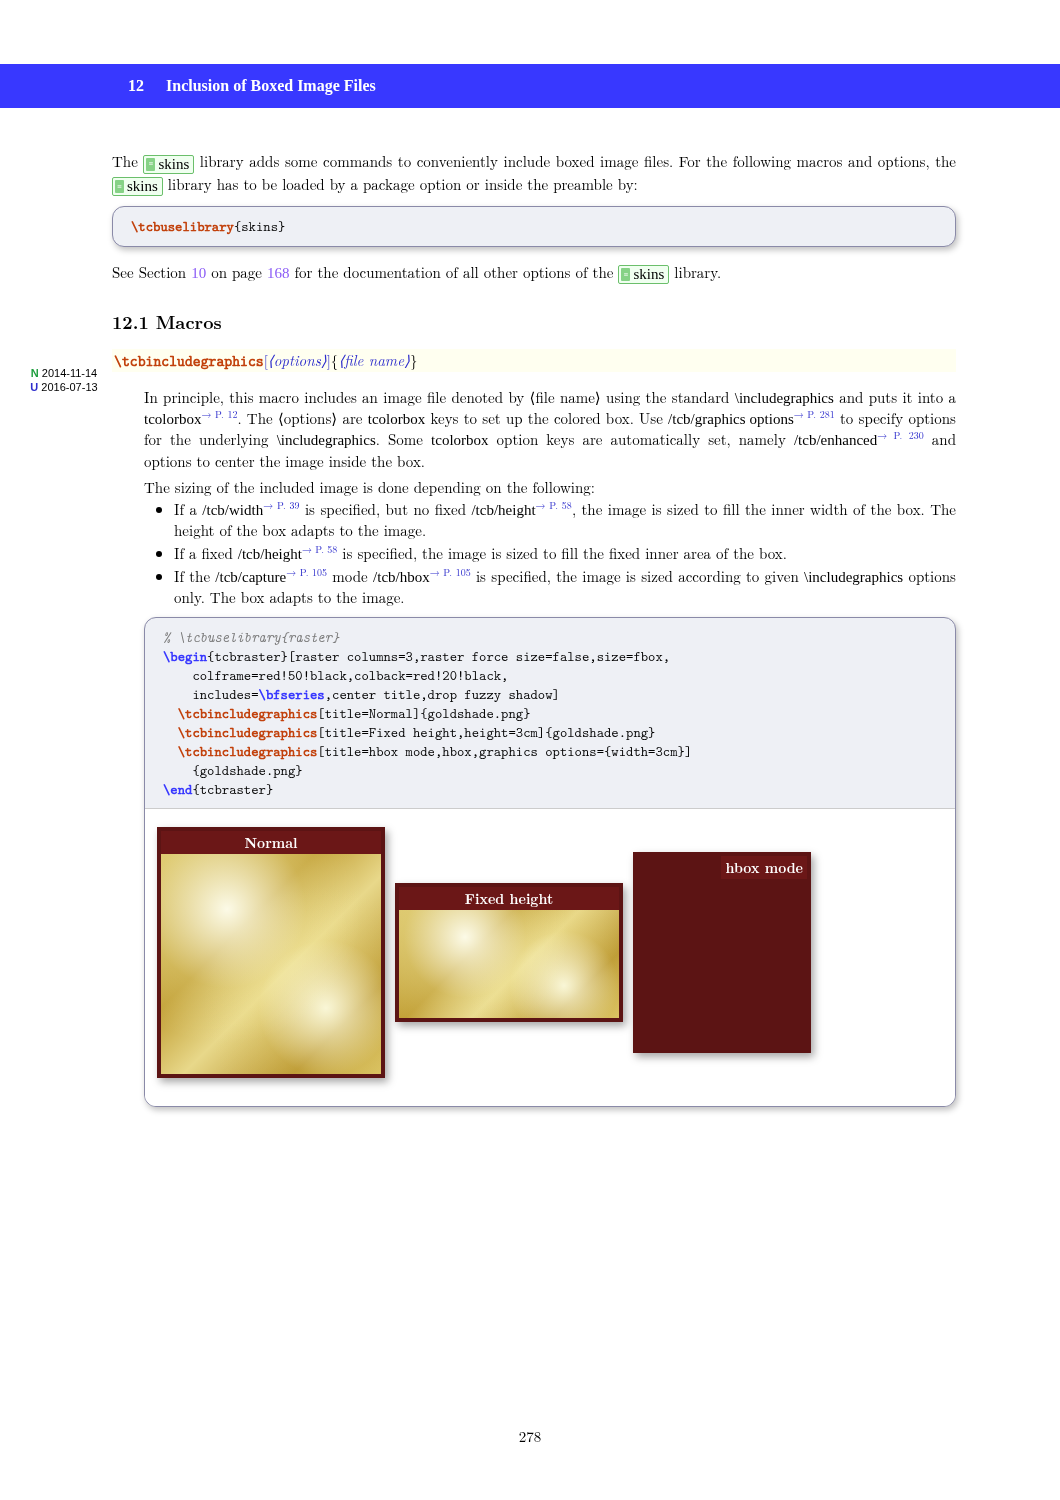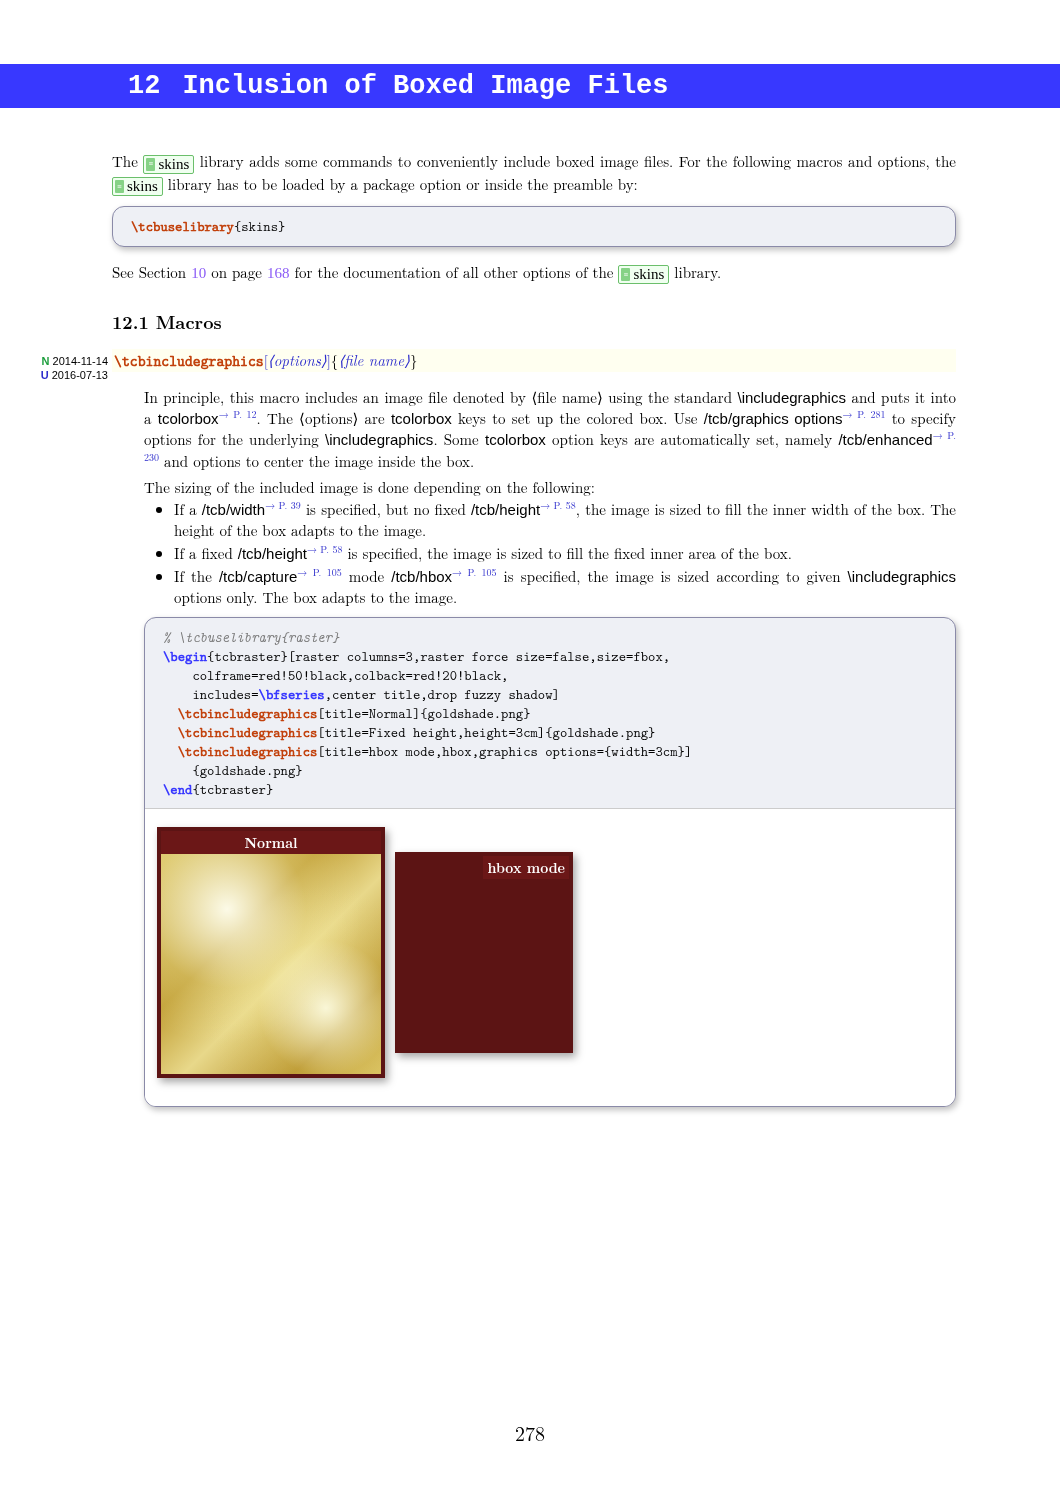--- a/index.html
+++ b/index.html
@@ -22,23 +22,23 @@
   .header-band {
     position: absolute;
     top: 64px;
     left: 0; right: 0;
     height: 44px;
     background: #3838ff;
     color: #fff;
     display: flex;
     align-items: center;
     padding-left: 128px;
-    font-family: Liberation Mono, monospace;
+    font-family: Liberation Serif, serif;
     font-weight: bold;
-    font-size: 27px;
+    font-size: 16px;
   }
   .header-num { margin-right: 22px; }
   .content {
     position: absolute;
     top: 136px;
     left: 112px;
     width: 844px;
   }
   .para { text-align: justify; margin-bottom: 6px; }
   .skins-tag {
@@ -73,21 +73,21 @@
     background: #eef0f5;
     overflow: hidden;
   }
   .codebox .inner {
     padding: 10px 18px;
     font-family: "Latin Modern Mono", "Courier New", monospace;
     font-size: 14px;
     white-space: pre;
     color: #000;
   }
-  .tt   { font-family: Liberation Sans, sans-serif; }
+  .tt   { font-family: Liberation Serif, serif; }
   .kwbs { color: #3838ff; font-family: "Latin Modern Mono","Courier New",monospace; font-weight: bold; }
   .cmdred { color: #c2410c; font-family: "Latin Modern Mono","Courier New",monospace; font-weight: bold; }
   .comment { color: #7a7a7a; font-style: italic; }
   a.xref { color: #8b5cf6; text-decoration: none; font-family: Liberation Serif, serif; }
   .sub-heading {
     font-family: "Latin Modern Roman", Georgia, serif;
     font-weight: bold;
     font-size: 18px;
     margin-top: 26px;
     margin-bottom: 14px;
@@ -142,21 +142,21 @@
     background:
       radial-gradient(circle at 30% 25%, rgba(255,255,240,0.95) 0%, rgba(255,255,200,0.2) 35%, transparent 60%),
       radial-gradient(circle at 75% 70%, rgba(255,255,230,0.9) 0%, rgba(240,220,120,0.15) 30%, transparent 55%),
       linear-gradient(135deg, #d8c060 0%, #c2a036 35%, #e8d88a 55%, #b8942e 80%, #d8c060 100%);
   }
   .pagenum {
     position: absolute;
     bottom: 54px;
     left: 0; right: 0;
     text-align: center;
-    font-size: 20px;
+    font-size: 15px;
   }
 </style>
 </head>
 <body>
 
 <div class="page">
 
   <div class="header-band">
     <span class="header-num">12</span>
     <span>Inclusion of Boxed Image Files</span>
@@ -190,21 +190,21 @@
       <span> for the documentation of all other options of the </span>
       <span class="skins-tag">
         <span class="lib-icon">≡</span>
         <span>skins</span>
       </span>
       <span> library.</span>
     </p>
 
     <div class="sub-heading">12.1   Macros</div>
 
-    <div class="margin-badges" style="left:-92px; top:219px; width:88px;">
+    <div class="margin-badges" style="left:-92px; top:231px; width:88px;text-align:center;">
       <div><span class="badge-n">N</span> <span>2014-11-14</span></div>
       <div><span class="badge-u">U</span> <span>2016-07-13</span></div>
     </div>
 
     <div class="cmd-def">
       <span class="cmdred">\tcbincludegraphics</span><span style="color:#2e2ecc">[</span><span class="angle">⟨</span><span class="angle">options</span><span class="angle">⟩</span><span style="color:#2e2ecc">]</span><span>{</span><span class="angle">⟨</span><span class="angle">file name</span><span class="angle">⟩</span><span>}</span>
     </div>
 
     <div class="body-indent">
       <p class="para">
@@ -231,20 +231,24 @@
 <span class="cmdred">  \tcbincludegraphics</span><span>[title=Normal]{goldshade.png}</span>
 <span class="cmdred">  \tcbincludegraphics</span><span>[title=Fixed height,height=3cm]{goldshade.png}</span>
 <span class="cmdred">  \tcbincludegraphics</span><span>[title=hbox mode,hbox,graphics options={width=3cm}]</span>
 <span>    {goldshade.png}</span>
 <span class="kwbs">\end</span><span>{tcbraster}</span></div>
         <div class="example-out">
           <div class="imgbox" style="width:220px;">
             <div class="titlebar">Normal</div>
             <div class="goldshade" style="height:220px;"></div>
           </div>
+          <div class="imgbox" style="width:220px;">
+            <div class="titlebar">Fixed height</div>
+            <div class="goldshade" style="height:108px;"></div>
+          </div>
           <div class="imgbox" style="width:170px;align-items:flex-end;">
             <div class="titlebar">hbox mode</div>
             <div class="goldshade" style="height:170px;"></div>
           </div>
         </div>
       </div>
 
     </div>
 
   </div>

